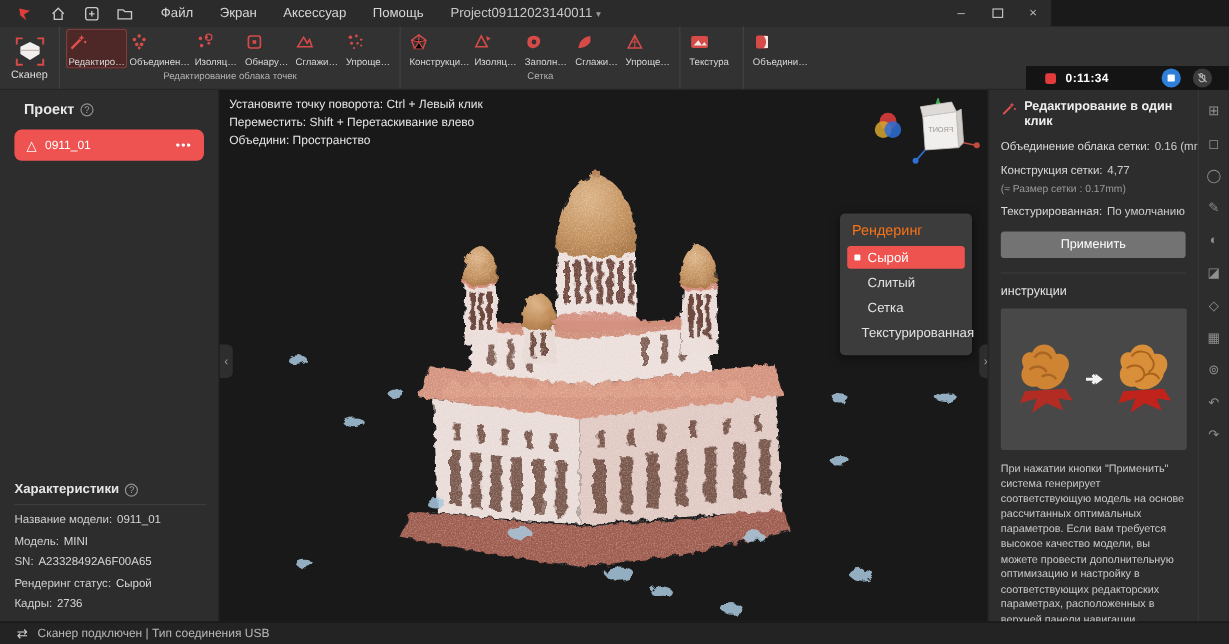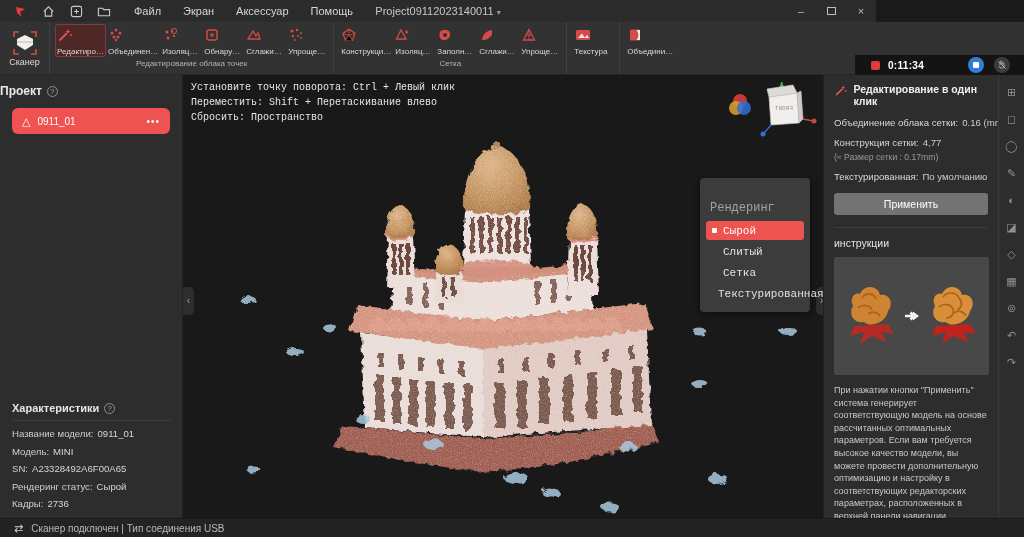--- a/index.html
+++ b/index.html
@@ -41,46 +41,46 @@
   .recsq { width:9px; height:9px; background:#e23b3b; border-radius:2px; margin-left:16px; }
   .rectime { color:#ffffff; font-size:10px; font-weight:bold; margin-left:8px; letter-spacing:.3px; }
   .cbtn { width:16px; height:16px; border-radius:50%; display:flex; align-items:center; justify-content:center; }
   .stopbtn { background:#2e7fd8; margin-left:44px; }
   .stopbtn .sq { width:6px; height:6px; background:#fff; border-radius:1px; }
   .mutebtn { background:#3c3c3c; margin-left:10px; }
 
   
   .leftpanel { position:absolute; left:0; top:75px; width:183px; height:443px; background:#2d2d2d;
     border-right:1px solid #222; color:#d8d8d8; }
-  .lp-head { display:flex; align-items:center; gap:5px; padding:9px 12px 6px 0; }
+  .lp-head { display:flex; align-items:center; gap:5px; padding:9px 12px 6px 20px; }
   .lp-title { font-size:12px; font-weight:bold; color:#e8e8e8; }
   .helpdot { width:11px; height:11px; border:1px solid #8f8f8f; border-radius:50%; color:#9f9f9f;
     font-size:8px; display:flex; align-items:center; justify-content:center; }
   .lp-row { display:flex; justify-content:space-between; padding:2px 12px 6px 12px; font-size:10.5px; color:#cfcfcf; }
   .modelpill { margin:4px 12px; height:26px; background:#ef5351; border-radius:6px; display:flex;
     align-items:center; padding:0 10px; color:#fff; font-size:10px; }
   .modelpill .tri { font-size:11px; margin-right:7px; }
   .modelpill .dots { margin-left:auto; letter-spacing:1px; font-size:10px; }
   .props { position:absolute; left:12px; right:10px; top:327px; }
   .props .phead { display:flex; align-items:center; gap:5px; }
   .props .ptitle { font-size:11px; font-weight:bold; color:#e6e6e6; }
   .props hr { border:none; border-top:1px solid #3c3c3c; margin:6px 0 7px 0; }
   .prow { font-size:9.6px; color:#d6d6d6; margin-bottom:6.5px; white-space:nowrap; }
   .prow b { font-weight:normal; color:#cfcfcf; margin-right:4px; }
 
   
-  .viewport { position:absolute; left:183px; top:75px; width:644px; height:443px; background:#191919; overflow:hidden;font-family:Liberation Mono, monospace; }
+  .viewport { position:absolute; left:183px; top:75px; width:644px; height:443px; background:#191919; overflow:hidden; }
   .hints { position:absolute; left:8px; top:5px; font-size:10px; line-height:15px; color:#e6e6e6; }
   .edge-tab { position:absolute; top:212px; width:11px; height:28px; background:#2e2e2e; color:#9a9a9a;
     font-size:10px; display:flex; align-items:center; justify-content:center; }
   .edge-left { left:0; border-radius:0 5px 5px 0; }
   .edge-right { right:0; border-radius:5px 0 0 5px; }
   .rendermenu { position:absolute; left:517px; top:103px; width:110px; background:#3c3c3c;
     border-radius:4px; padding:7px 6px 7px 6px; box-shadow:0 2px 8px rgba(0,0,0,.5); }
-  .rm-title { font-size:12px; color:#a3a3a3; margin:16px 0 6px 4px; }
+  .rm-title { font-size:12px; color:#f97316; margin:0 0 6px 4px; }
   .rm-item { height:19px; display:flex; align-items:center; border-radius:3px; padding:0 6px;
     font-size:11px; color:#e2e2e2; margin-bottom:2px; }
   .rm-item.sel { background:#ef5350; color:#fff; }
   .rm-dot { width:5px; height:5px; background:#fff; border-radius:1px; margin-right:6px; }
   .rm-item:not(.sel) .rm-dot { visibility:hidden; }
 
   
   .rightpanel { position:absolute; left:823px; top:75px; width:175px; height:443px; background:#2d2d2d;
     border-left:1px solid #222; color:#d8d8d8; padding:8px 10px; }
   .rp-head { display:flex; align-items:flex-start; gap:6px; margin-bottom:10px; }
@@ -458,21 +458,21 @@
       <ellipse cx="517" cy="257" rx="7" ry="3.5"></ellipse>
       <ellipse cx="535" cy="404" rx="10" ry="5"></ellipse>
       <ellipse cx="71" cy="395" rx="7" ry="3.5"></ellipse>
       <ellipse cx="427" cy="432" rx="9" ry="4.5"></ellipse>
     </g>
   </svg>
 
   <div class="hints">
     <div>Установите точку поворота: Ctrl + Левый клик</div>
     <div>Переместить: Shift + Перетаскивание влево</div>
-    <div>Сбросить: Пространство</div>
+    <div>Объедини: Пространство</div>
   </div>
 
   <svg class="abs" style="left:543px; top:16px;" width="28" height="28" viewBox="0 0 28 28">
     <circle cx="14" cy="10" r="7" fill="#d63b3b" opacity="0.92"></circle>
     <circle cx="10" cy="17" r="7" fill="#d6a62e" opacity="0.85"></circle>
     <circle cx="18" cy="17" r="7" fill="#2e6fd6" opacity="0.85"></circle>
   </svg>
 
   <svg class="abs" style="left:572px; top:2px;" width="62" height="62" viewBox="0 0 62 62">
     <path d="M24 14 L27 5" stroke="#3fae4f" stroke-width="1.6"></path>

